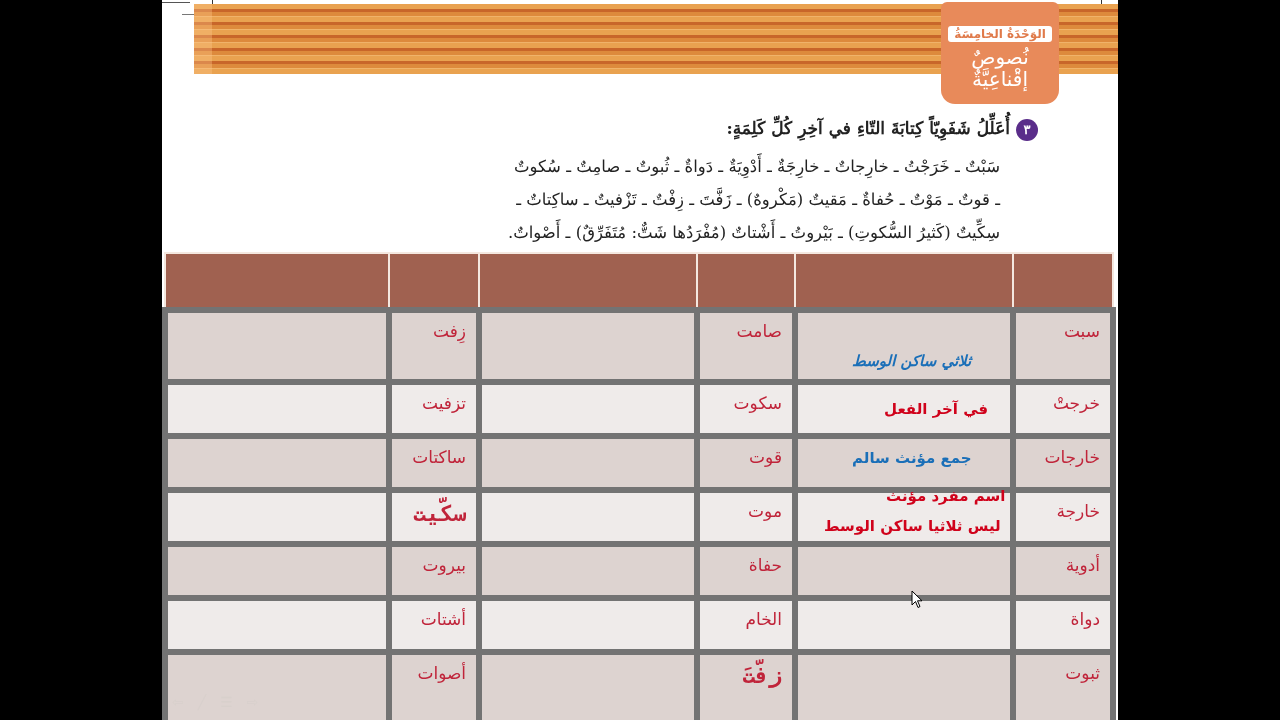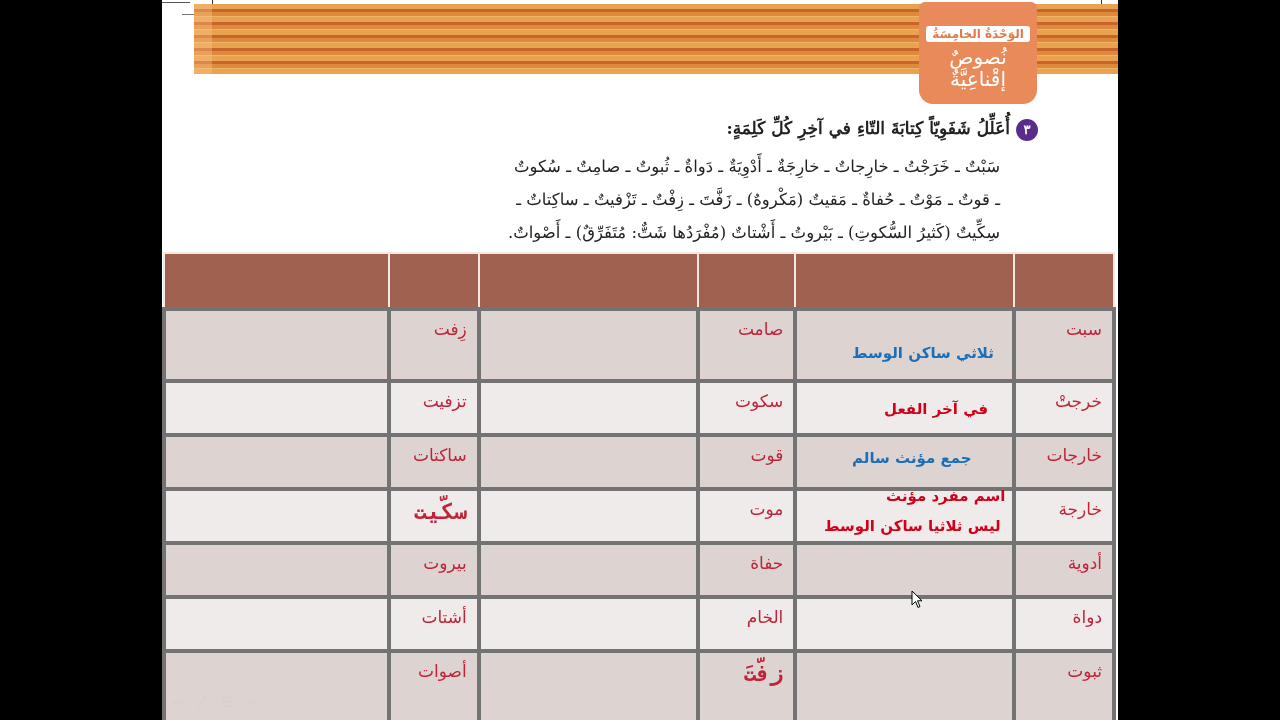--- a/index.html
+++ b/index.html
@@ -6,31 +6,31 @@
   body { width:1280px; height:720px; background:#000; position:relative; overflow:hidden; font-family:"DejaVu Sans", sans-serif; }
   .slide { position:absolute; left:162px; top:0; width:956px; height:720px; background:#fff; overflow:hidden; }
   .banner { position:absolute; left:32px; top:4px; width:924px; height:70px;
     background: repeating-linear-gradient(180deg,#e9a250 0px,#e9a250 5px,#c8662a 5px,#c8662a 8px,#dd8a3c 8px,#dd8a3c 12px,#f0b36a 12px,#f0b36a 13px);
   }
   .banner-left { position:absolute; left:32px; top:4px; width:18px; height:70px; background:rgba(255,200,140,0.35); }
   .tick1 { position:absolute; left:0; top:2px; width:28px; height:1px; background:#555; }
   .tick2 { position:absolute; left:20px; top:14px; width:22px; height:1px; background:#777; }
   .tick3 { position:absolute; left:50px; top:0; width:1px; height:8px; background:#333; }
   .tick4 { position:absolute; right:16px; top:0; width:1px; height:8px; background:#333; }
-  .unit-badge { position:absolute; left:757px; top:2px; width:118px; height:102px; background:#e88a5a; border-radius:6px 6px 14px 14px; text-align:center; color:#fff; }
+  .unit-badge { position:absolute; left:779px; top:2px; width:118px; height:102px; background:#e88a5a; border-radius:6px 6px 14px 14px; text-align:center; color:#fff; }
   .unit-label { margin:24px auto 0; width:104px; background:#fff; color:#e07a4a; font-weight:bold; font-size:12px; border-radius:3px; padding:1px 0; }
   .unit-title1 { font-size:20px; margin-top:4px; line-height:22px; }
   .unit-title2 { font-size:20px; line-height:22px; }
   .question { position:absolute; right:80px; top:118px; direction:rtl; font-family:"DejaVu Serif", serif; font-weight:bold; font-size:17px; color:#222; }
   .qnum { display:inline-block; width:22px; height:22px; border-radius:50%; background:#5a2d8a; color:#fff; font-size:13px; text-align:center; line-height:22px; margin-left:6px; }
   .words { position:absolute; right:118px; top:150px; width:820px; direction:rtl; font-family:"DejaVu Serif", serif; font-size:16.5px; color:#222; line-height:33px; text-align:justify; }
   .words div { white-space:nowrap; }
   table.grid { position:absolute; left:0; top:252px; width:954px; border-collapse:collapse; direction:rtl; }
   table.grid th { background:#a06150; height:51px; border:2px solid #f4e8e0; }
-  table.grid td { border:4px solid #737373; color:#c0243a; font-size:17px; vertical-align:top; padding:8px 10px; text-align:right; }
+  table.grid td { border:6px solid #737373; color:#c0243a; font-size:17px; vertical-align:top; padding:8px 10px; text-align:right; }
   tr.odd td { background:#ddd3d0; }
   tr.even td { background:#efebea; }
   .big { font-size:22px !important; font-weight:bold;font-family:Liberation Mono, monospace; }
   .note { position:absolute; font-weight:bold; font-size:15px; direction:rtl; white-space:nowrap; }
   .blue { color:#1a6fb8; }
   .red { color:#d0021b; }
   .nav { position:absolute; left:10px; top:694px; color:#d8d0cc; font-size:14px; letter-spacing:14px; }
   .cursor { position:absolute; left:911px; top:590px; }
 </style>
 </head>
@@ -130,21 +130,21 @@
       <td>ثبوت</td>
           <td></td>
           <td class="big">زفّتَ</td>
           <td></td>
           <td>أصوات</td>
           <td></td>
     </tr>
   </tbody>
     </table>
 
-  <div class="note blue" style="left:690px; top:344px;">ثلاثي ساكن الوسط</div>
+  <div class="note blue" style="left:690px; top:352px;font-style:italic;">ثلاثي ساكن الوسط</div>
   <div class="note red" style="left:722px; top:400px;">في آخر الفعل</div>
   <div class="note blue" style="left:690px; top:449px;">جمع مؤنث سالم</div>
   <div class="note red" style="left:724px; top:487px;">اسم مفرد مؤنث</div>
   <div class="note red" style="left:662px; top:517px;">ليس ثلاثيا ساكن الوسط</div>
 
   <div class="nav">
     <span>⇦</span><span>╱</span><span>☰</span><span>⇨</span>
   </div>
 </div>
 

